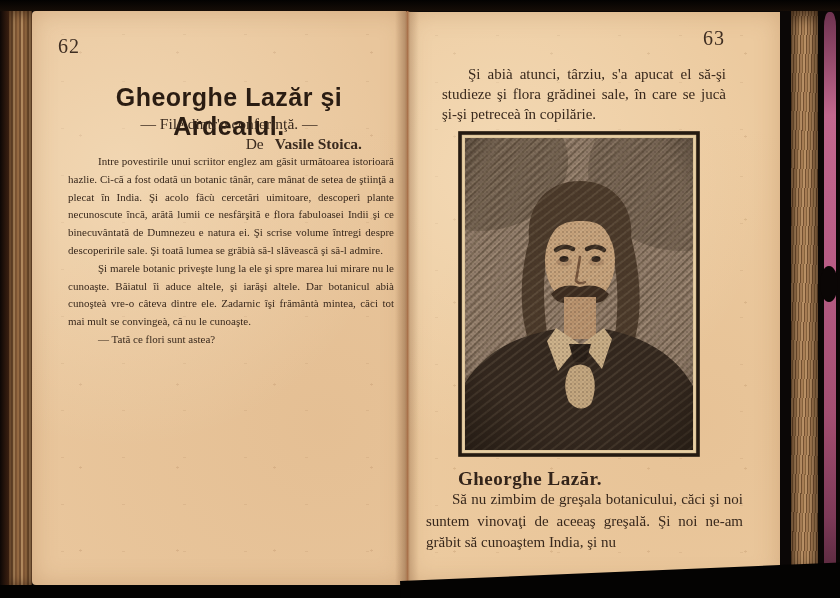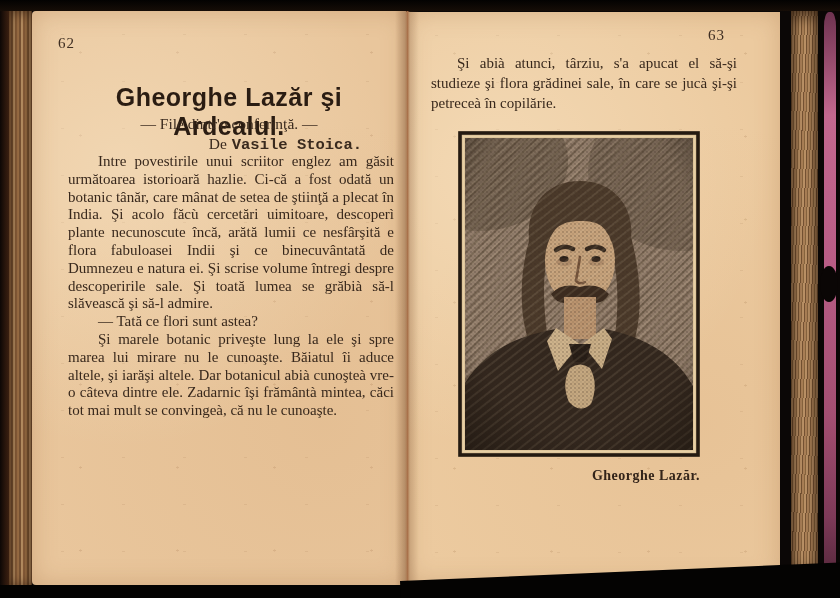--- a/index.html
+++ b/index.html
@@ -33,67 +33,67 @@
     background-image:
       radial-gradient(circle at 24% 28%,rgba(255,241,214,.38),rgba(255,241,214,0) 55%),
       radial-gradient(circle at 78% 72%,rgba(205,155,105,.16),rgba(205,155,105,0) 60%),
       radial-gradient(rgba(128,82,42,.16) 1px,transparent 1.4px),
       radial-gradient(rgba(128,82,42,.11) 1px,transparent 1.3px);
     background-size:auto,auto,97px 83px,61px 47px;
     box-shadow:inset 0 0 24px rgba(140,85,40,.25);}
   .page-left{left:32px;top:11px;width:374px;height:574px;border-radius:4px 0 0 4px;}
   .page-right{left:406px;top:12px;width:374px;height:571px;background-color:#ecca9f;}
 
-  .pageno{position:absolute;font-size:15px;letter-spacing:1px;color:#3f2e22;}
+  .pageno{position:absolute;font-size:20px;letter-spacing:1px;color:#3f2e22;}
   .page-left .pageno{left:26px;top:24px;}
   .page-right .pageno{right:55px;top:15px;}
 
   .title{position:absolute;left:28px;right:8px;top:55px;text-align:center;
     font-family:Liberation Sans, sans-serif;font-weight:bold;font-size:25px;color:#2a1c12;letter-spacing:.5px;}
   .subtitle{position:absolute;left:28px;right:8px;top:104px;text-align:center;font-size:15.5px;color:#3a2a1e;}
   .byline{position:absolute;left:28px;right:44px;top:124px;text-align:right;font-size:15.5px;color:#3a2a1e;}
-  .byline b{margin-left:5px;font-family:Liberation Mono, monospace;}
+  .byline b{margin-left:11px;}
 
-  .body62{position:absolute;left:36px;top:142px;width:326px;font-size:15px;line-height:17.8px;
+  .body62{position:absolute;left:36px;top:142px;width:326px;font-size:11px;line-height:17.8px;
     text-align:justify;color:#38281c;}
   .body62 p{margin:0;text-indent:30px;}
 
   .body63top{position:absolute;left:20px;top:36px;width:316px;font-size:15px;line-height:20px;
     text-align:justify;color:#38281c;}
-  .body63top p{margin:5px;text-indent:26px;}
+  .body63top p{margin:16px;text-indent:26px;}
   .body63bottom{position:absolute;left:20px;top:477px;width:317px;font-size:15px;line-height:21.5px;
     text-align:justify;color:#38281c;}
   .body63bottom p{margin:0;text-indent:26px;}
 
   .portrait{position:absolute;left:52px;top:119px;width:242px;height:326px;margin:0;}
   .portrait svg{display:block;width:242px;height:326px;}
-  .caption{position:absolute;left:52px;top:456px;width:242px;text-align:right;
-    font-weight:bold;font-size:14px;color:#33241a;letter-spacing:.5px;}
+  .caption{position:absolute;left:52px;top:456px;width:242px;text-align:left;
+    font-weight:bold;font-size:19px;color:#33241a;letter-spacing:.5px;}
 </style>
 </head>
 <body>
 
 <div class="scene">
 
   <div class="cover-left"></div>
   <div class="edges-left"></div>
   <div class="right-black"></div>
   <div class="fore-edge-right"></div>
   <div class="pink-strip"></div>
   <div class="pink-notch"></div>
 
   <div class="page page-left">
     <div class="pageno">62</div>
     <h1 class="title">Gheorghe Lazăr şi Ardealul.</h1>
     <div class="subtitle">— File dintr'o conferinţă. —</div>
     <div class="byline"><span>De</span><b>Vasile Stoica.</b></div>
     <div class="body62">
       <p>Intre povestirile unui scriitor englez am găsit următoarea istorioară hazlie. Ci-că a fost odată un botanic tânăr, care mânat de setea de ştiinţă a plecat în India. Şi acolo făcù cercetări uimitoare, descoperì plante necunoscute încă, arătă lumii ce nesfârşită e flora fabuloasei Indii şi ce binecuvântată de Dumnezeu e natura ei. Şi scrise volume întregi despre descoperirile sale. Şi toată lumea se grăbià să-l slăvească şi să-l admire.</p>
+      <p>Şi marele botanic priveşte lung la ele şi spre marea lui mirare nu le cunoaşte. Băiatul îi aduce altele, şi iarăşi altele. Dar botanicul abià cunoşteà vre-o câteva dintre ele. Zadarnic îşi frământà mintea, căci tot mai mult se convingeà, că nu le cunoaşte.</p>
       <p>— Tată ce flori sunt astea?</p>
-      <p>Şi marele botanic priveşte lung la ele şi spre marea lui mirare nu le cunoaşte. Băiatul îi aduce altele, şi iarăşi altele. Dar botanicul abià cunoşteà vre-o câteva dintre ele. Zadarnic îşi frământà mintea, căci tot mai mult se convingeà, că nu le cunoaşte.</p>
     </div>
   </div>
 
   <div class="page page-right">
     <div class="pageno">63</div>
     <div class="body63top">
       <p>Şi abià atunci, târziu, s'a apucat el să-şi studieze şi flora grădinei sale, în care se jucà şi-şi petreceà în copilărie.</p>
     </div>
 
     <figure class="portrait">
@@ -168,19 +168,22 @@
           <rect x="7" y="7" width="228" height="312" fill="rgba(206,164,146,0.10)"></rect>
           <rect x="7" y="7" width="228" height="312" fill="url(#vig)"></rect>
         </g>
 
         <rect x="5.5" y="5.5" width="231" height="315" fill="none" stroke="#e6d0a6" stroke-width="1.6"></rect>
         <rect x="2" y="2" width="238" height="322" fill="none" stroke="#241a11" stroke-width="3.6"></rect>
       </svg>
     </figure>
     <figcaption class="caption">Gheorghe Lazăr.</figcaption>
 
+    <div class="body63bottom">
+      <p>Să nu zimbim de greşala botanicului, căci şi noi suntem vinovaţi de aceeaş greşală. Şi noi ne-am grăbit să cunoaştem India, şi nu</p>
+    </div>
   </div>
 
   <div class="gutter"></div>
   <div class="top-edge"></div>
   <div class="bottom-edge"></div>
   <div class="bottom-wedge"></div>
 </div>
 
 </body></html>

